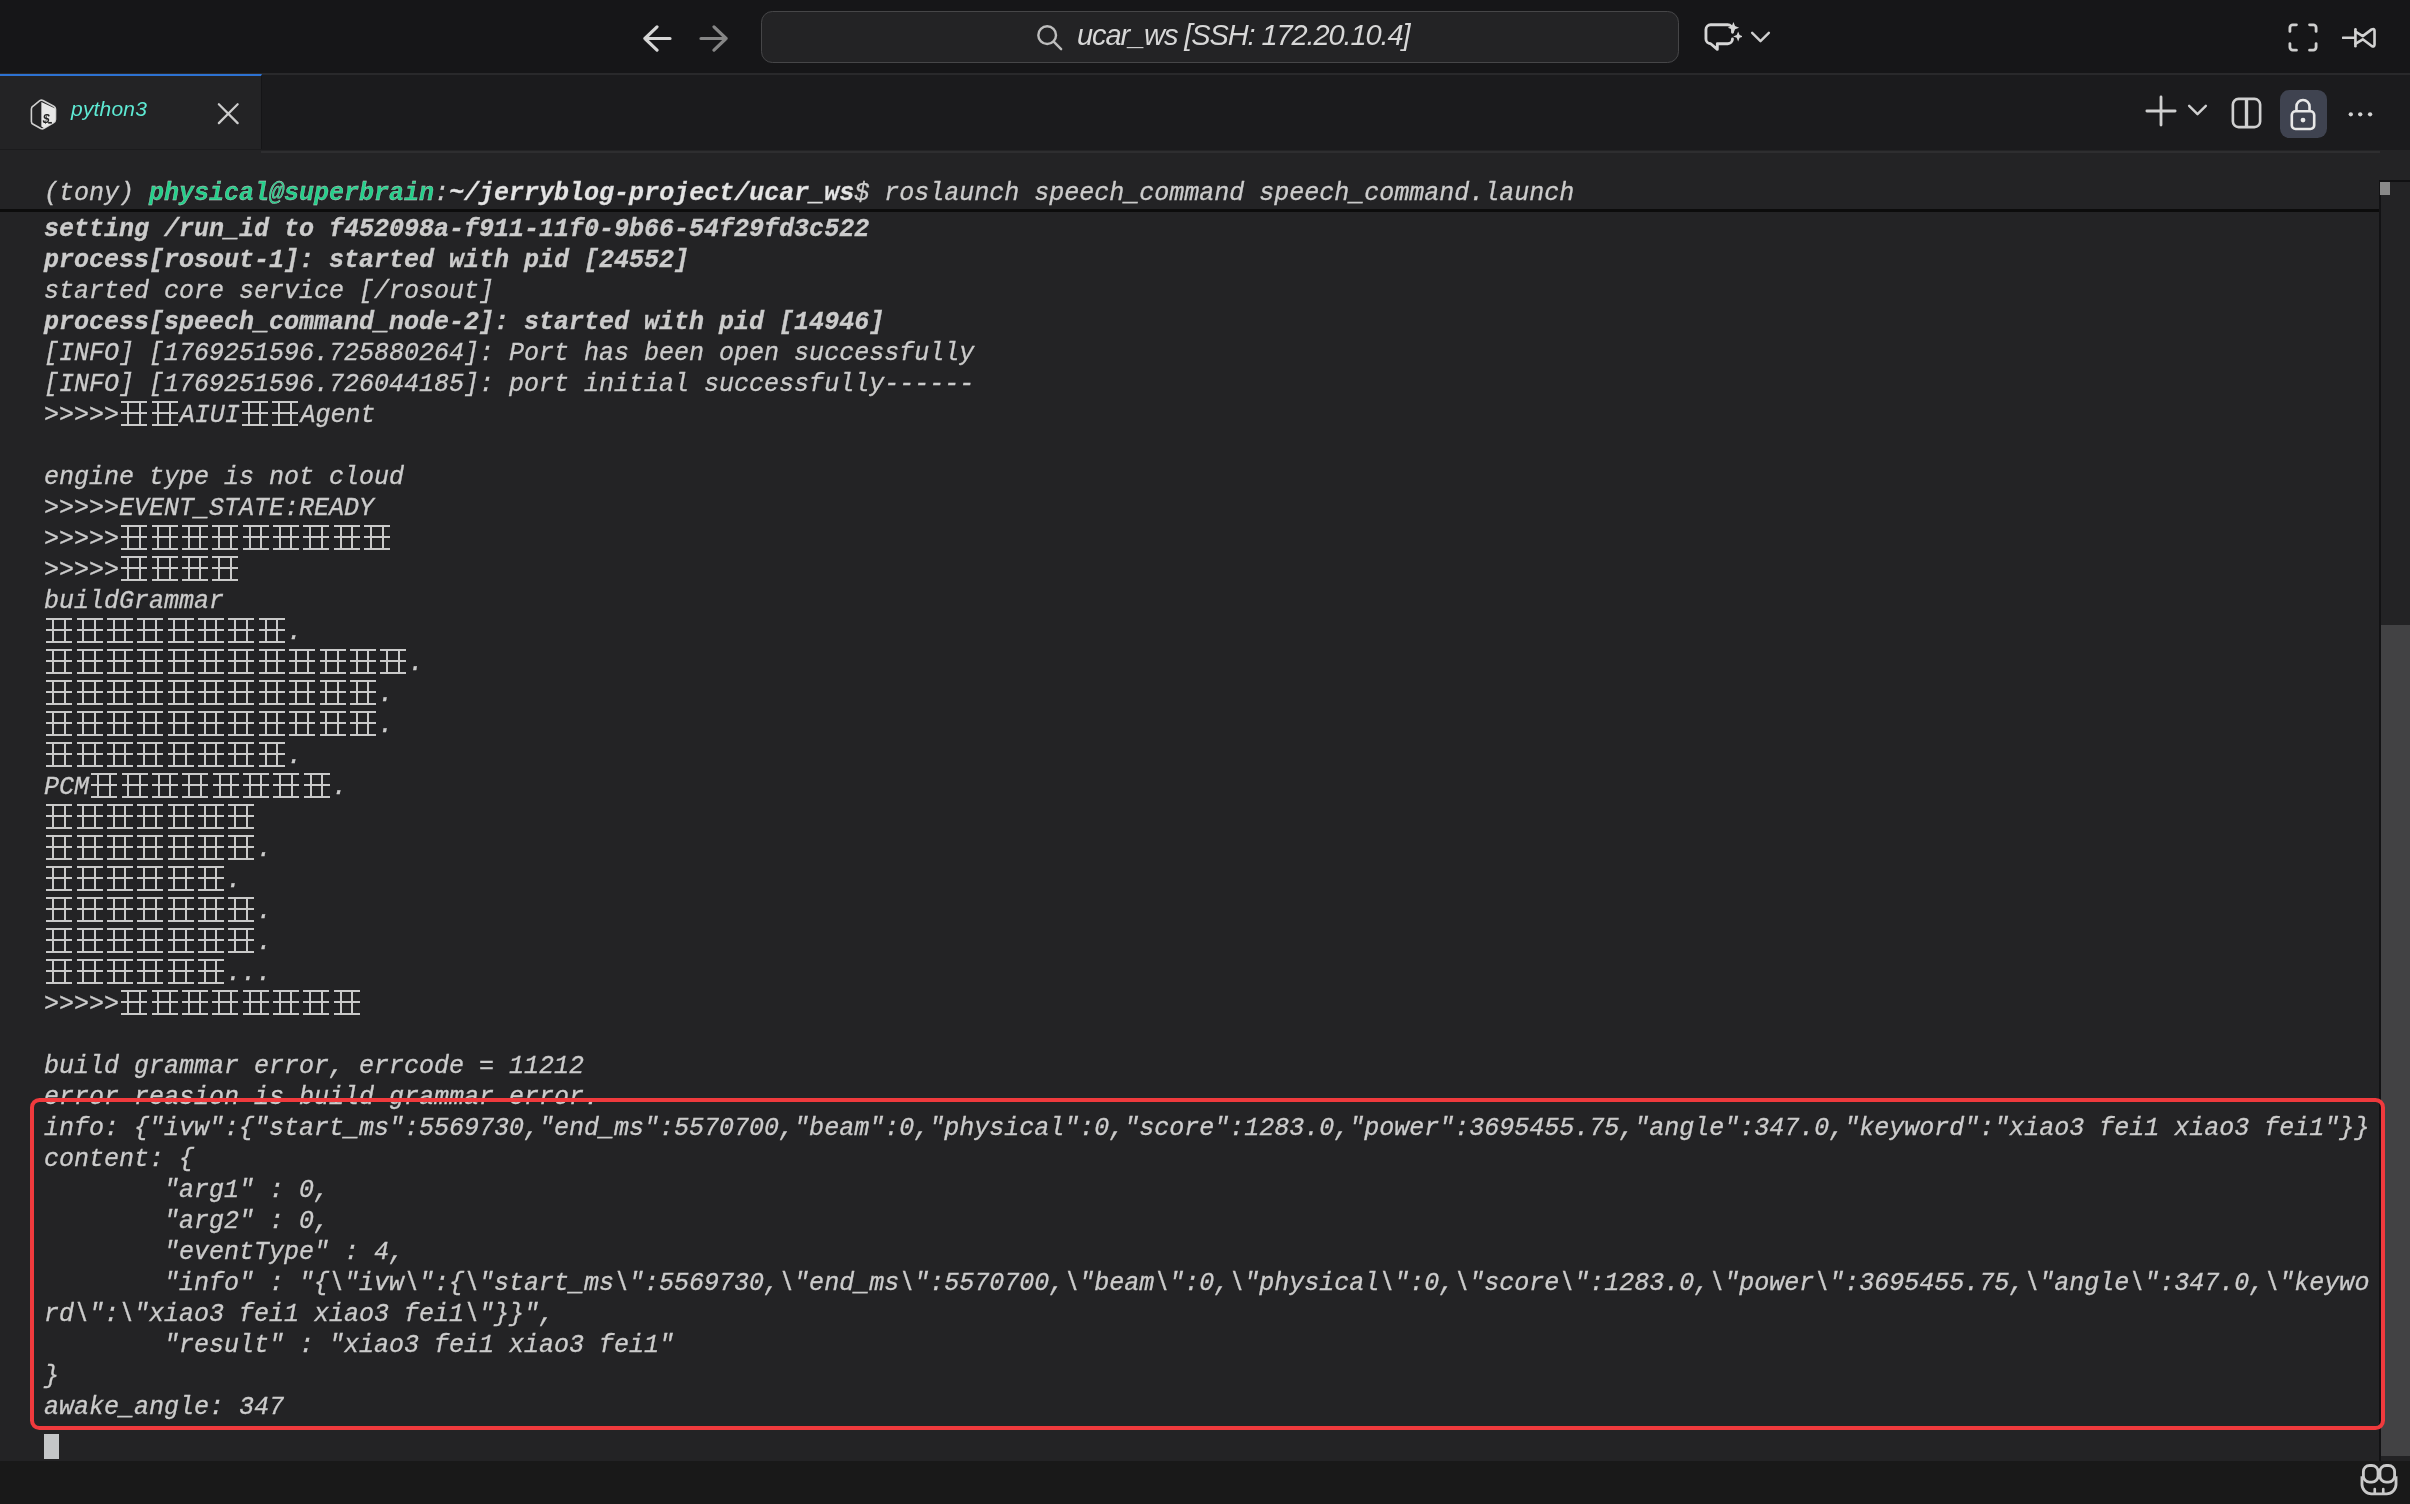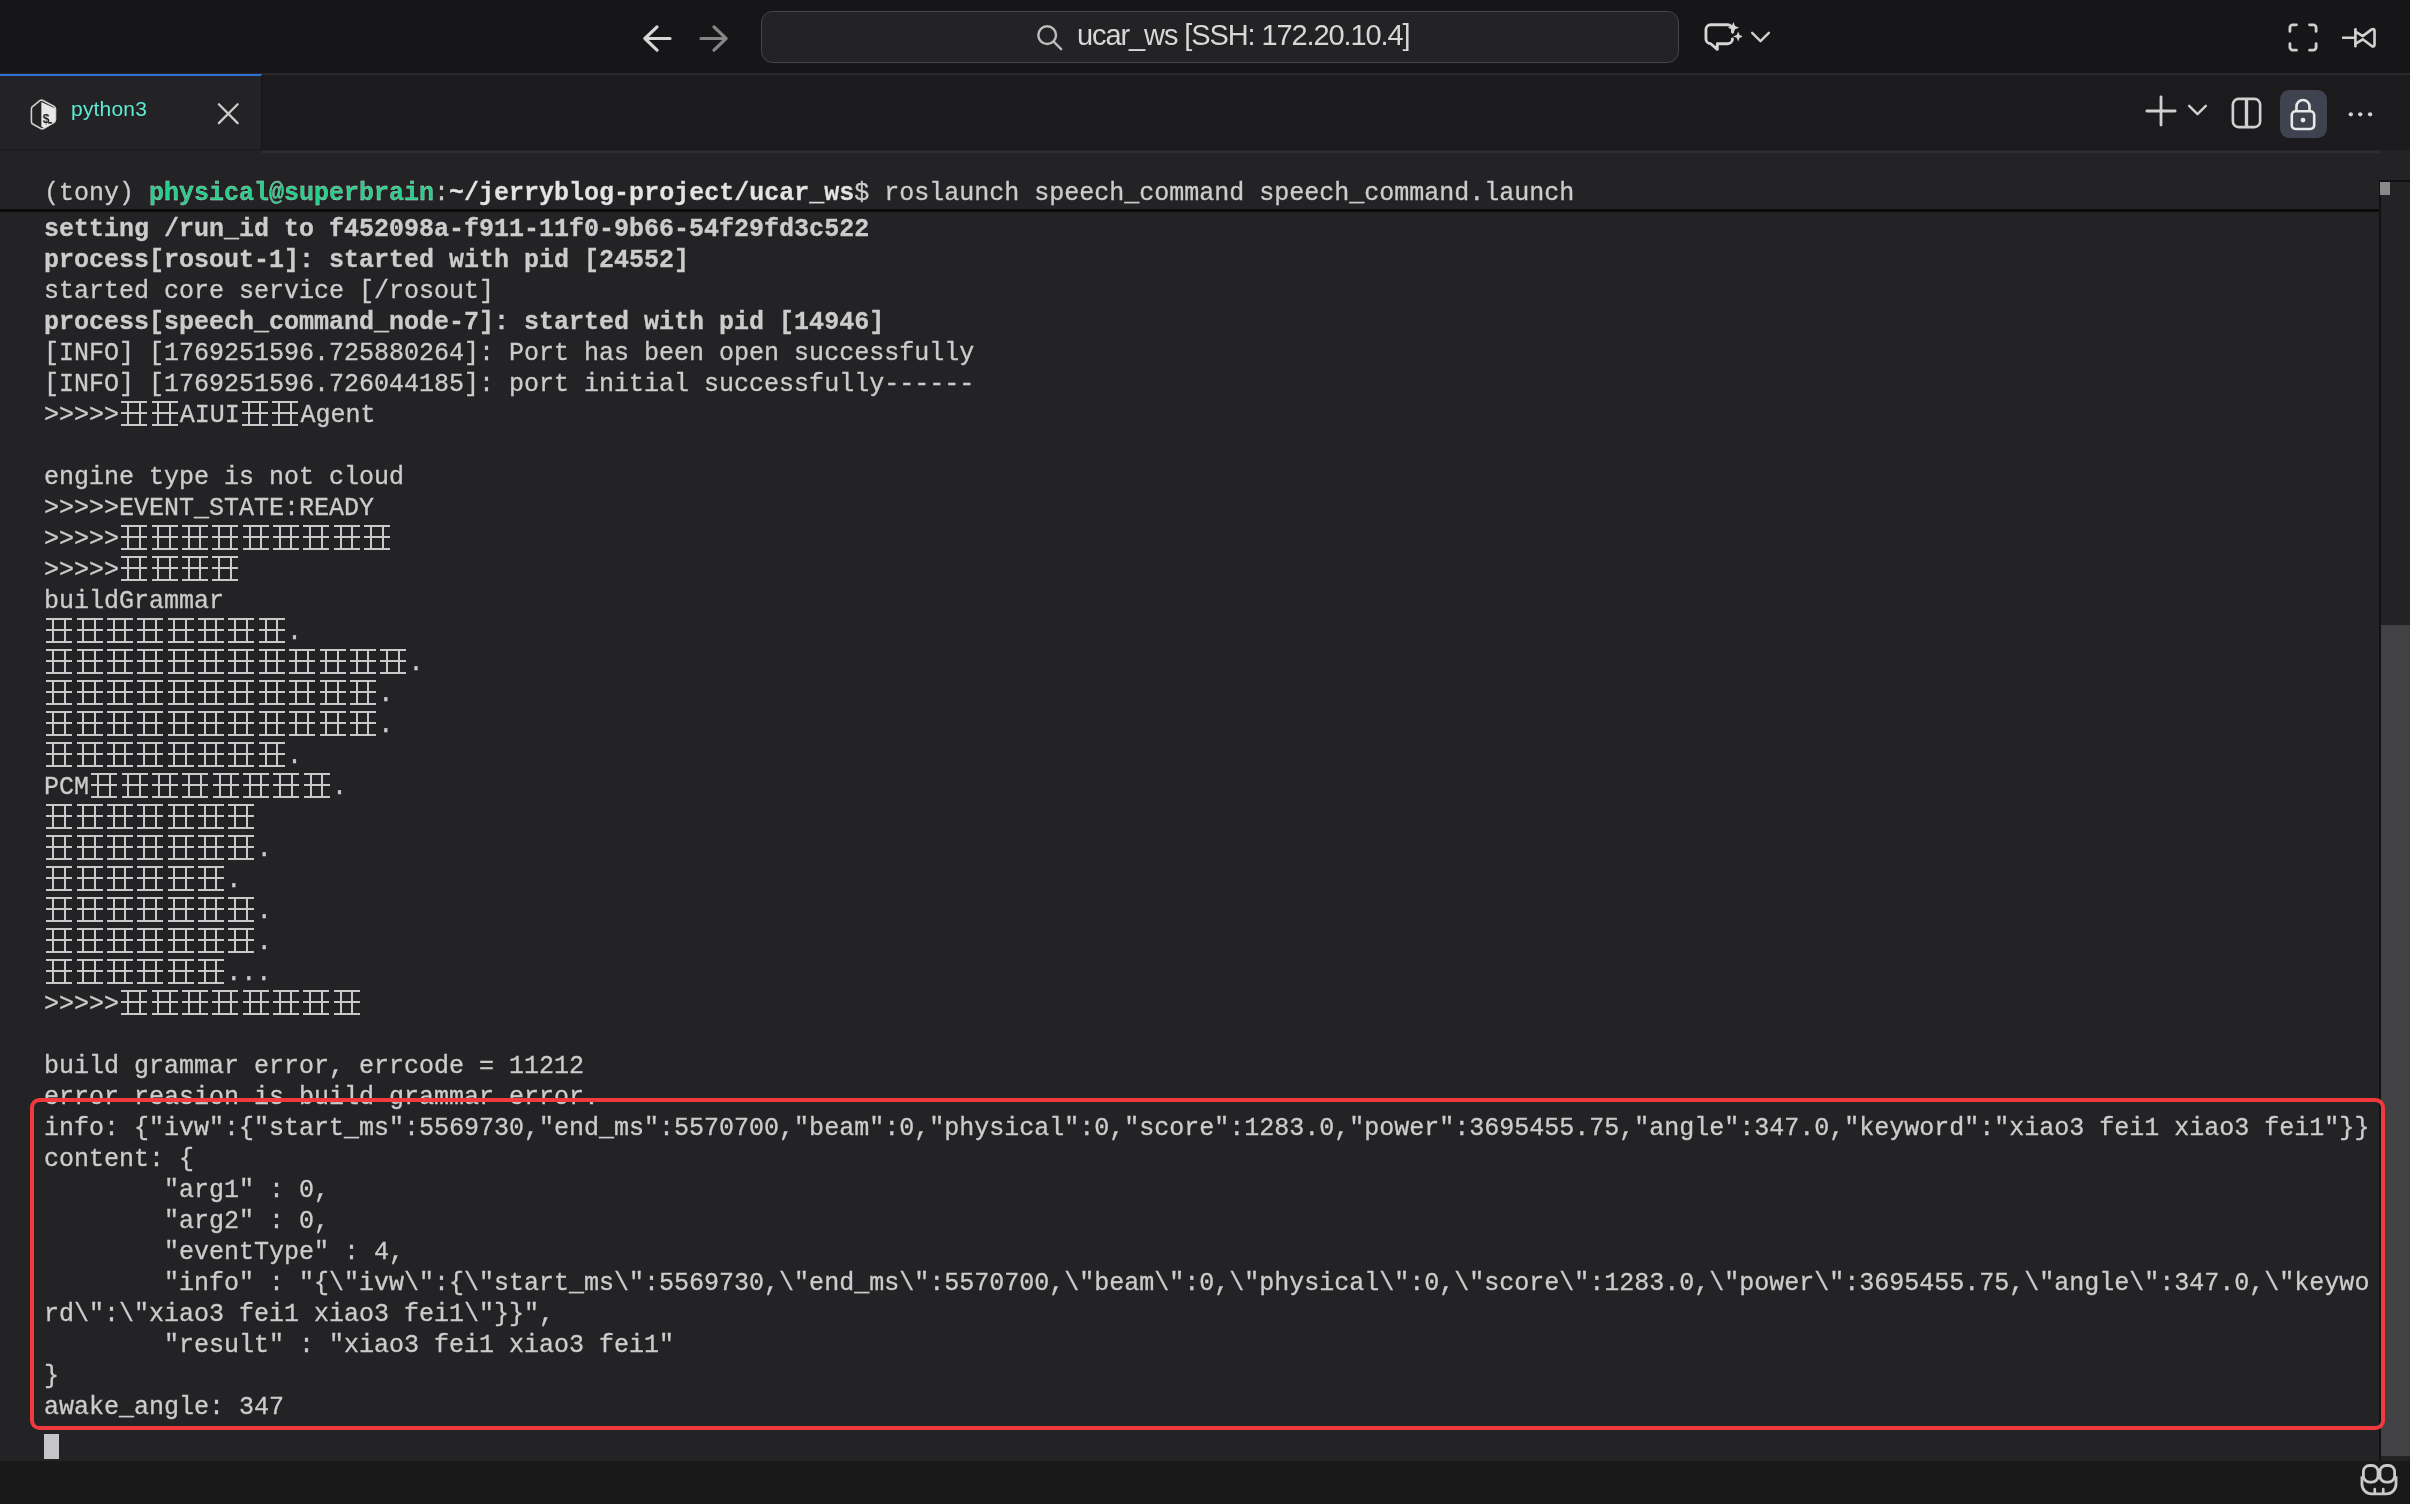--- a/index.html
+++ b/index.html
@@ -1,17 +1,17 @@
 <!DOCTYPE html>
 <html style="font-size:15px"><head>
 <meta charset="utf-8">
 <style>
   html,body{margin:0;padding:0;background:#222224;}
   #page{position:relative;width:2411px;height:1505px;overflow:hidden;background:#232325;
-        font-family:"Liberation Sans", sans-serif;}
+        font-family:"Liberation Sans", sans-serif;font-style:italic;}
   .abs{position:absolute;}
   
   #titlebar{left:0;top:0;width:2411px;height:74px;background:#161618;}
   #tabbar{left:0;top:74px;width:2411px;height:76px;background:#1b1b1d;}
   #tab{left:0;top:74px;width:261px;height:73px;background:#232325;border-top:2.8px solid #2d72d2;border-right:0.9px solid #151517;}
   #tablabel{left:71px;top:21px;font-size:21px;color:#5eead4;letter-spacing:0.2px;}
   #bottomstrip{left:0;top:1461px;width:2411px;height:43px;background:#191919;}
   
   #cmdbox{left:761px;top:11.3px;width:918px;height:52px;box-sizing:border-box;border:1.9px solid #464648;border-radius:11.3px;background:#232325;}
   #cmdtext{left:1077px;top:19px;font-size:29px;letter-spacing:-1.1px;color:#d7d7d7;}
@@ -118,21 +118,21 @@
       <circle cx="13" cy="3.5" r="2.3" fill="#d4d4d4"></circle>
       <circle cx="23.5" cy="3.5" r="2.3" fill="#d4d4d4"></circle>
   </svg>
 
   <pre class="abs" id="sticky">(tony) <span class="g">physical@superbrain</span>:<span class="bl">~/jerryblog-project/ucar_ws</span>$ roslaunch speech_command speech_command.launch</pre>
   <div class="abs" id="stickyline"></div>
 
   <pre class="abs" id="term"><b>setting /run_id to f452098a-f911-11f0-9b66-54f29fd3c522
 process[rosout-1]: started with pid [24552]</b>
 started core service [/rosout]
-<b>process[speech_command_node-7]: started with pid [14946]</b>
+<b>process[speech_command_node-2]: started with pid [14946]</b>
 [INFO] [1769251596.725880264]: Port has been open successfully
 [INFO] [1769251596.726044185]: port initial successfully------
 &gt;&gt;&gt;&gt;&gt;<span class="c"></span><span class="c"></span>AIUI<span class="c"></span><span class="c"></span>Agent
 
 engine type is not cloud
 &gt;&gt;&gt;&gt;&gt;EVENT_STATE:READY
 &gt;&gt;&gt;&gt;&gt;<span class="c"></span><span class="c"></span><span class="c"></span><span class="c"></span><span class="c"></span><span class="c"></span><span class="c"></span><span class="c"></span><span class="c"></span>
 &gt;&gt;&gt;&gt;&gt;<span class="c"></span><span class="c"></span><span class="c"></span><span class="c"></span>
 buildGrammar
 <span class="c"></span><span class="c"></span><span class="c"></span><span class="c"></span><span class="c"></span><span class="c"></span><span class="c"></span><span class="c"></span>.

